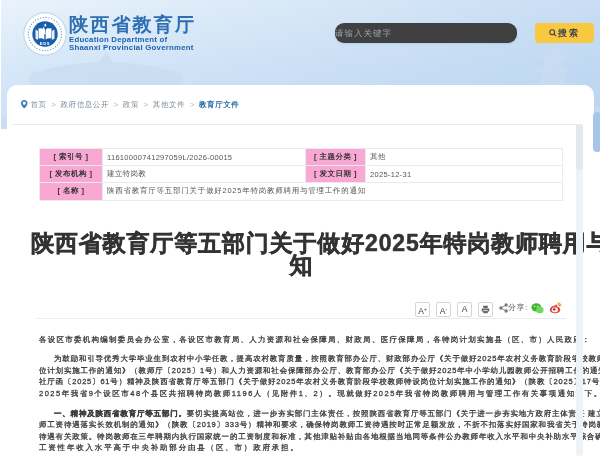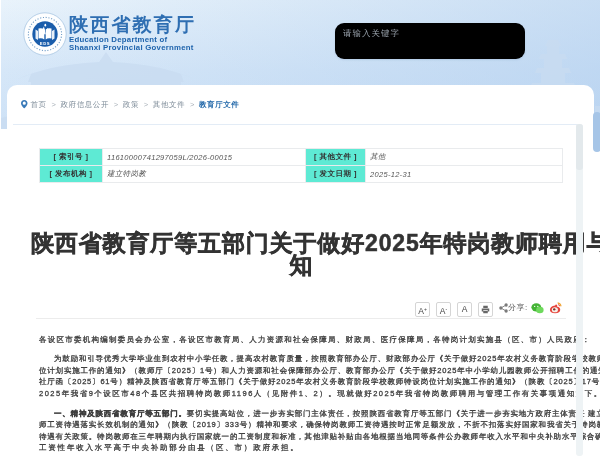--- a/index.html
+++ b/index.html
@@ -9,32 +9,32 @@
 
 #band{left:0;top:0;width:600px;height:129px;background:linear-gradient(90deg, rgba(180,208,240,0) 0%, rgba(168,200,236,0.5) 100%), linear-gradient(180deg,#e9f3fb 0%,#d6e7f8 55%,#cde1f6 100%);}
 
 #panel{left:6px;top:85px;width:587px;height:371px;background:#fff;border-radius:10px 10px 0 0;}
 
 #logo{left:22px;top:12px;}
 
 #htit{left:68px;top:15px;width:125px;font-weight:bold;font-size:19px;color:#2e6eb2;text-align:justify;text-align-last:justify;line-height:19px;}
 #hen{left:68px;top:35.5px;font-weight:bold;font-size:7.8px;line-height:8.9px;color:#1e63ac;letter-spacing:0.25px;}
 
-#sin{left:334px;top:23px;width:182px;height:36px;background:#000000;border-radius:9px;box-shadow:0 1px 2px rgba(120,150,190,.25);color:#9aa3ad;font-size:8.5px;line-height:20px;padding-left:8px;letter-spacing:1px;}
+#sin{left:334px;top:23px;width:182px;height:20px;background:#404040;border-radius:9px;box-shadow:0 1px 2px rgba(120,150,190,.25);color:#9aa3ad;font-size:8.5px;line-height:20px;padding-left:0;letter-spacing:1px;}
 #sbtn{left:534px;top:23px;width:59px;height:20px;background:#f8c840;border-radius:4px;color:#40464d;font-size:9px;font-weight:bold;line-height:20px;text-align:center;letter-spacing:2px;}
 
 #crumb{left:20px;top:99px;font-size:7.5px;color:#7d8b98;letter-spacing:0.6px;line-height:11px;}
 #crumb .sep{color:#a8b0b8;letter-spacing:0;padding:0 2px;}
 #crumb .cur{color:#266bab;font-weight:bold;}
 #div1{left:12px;top:124px;width:568px;height:1px;background:#e3ecf6;}
 
 #meta-table{left:38px;top:148px;width:524px;border-collapse:collapse;table-layout:fixed;}
 #meta-table td{border:1px solid #e9ebed;font-size:7.5px;height:16.2px;padding:0;vertical-align:middle;}
-#meta-table td.l{background:#5eead4;color:#333;font-weight:bold;text-align:center;letter-spacing:0.5px;}
-#meta-table td.v{color:#555;padding-left:4px;letter-spacing:0.3px;font-style:italic;}
+#meta-table td.l{background:#f9a8d4;color:#333;font-weight:bold;text-align:center;letter-spacing:0.5px;}
+#meta-table td.v{color:#555;padding-left:4px;letter-spacing:0.3px;}
 .grn{color:#35a153;}
 
 #h1a{left:30px;top:232.5px;width:560px;font-size:23px;font-weight:bold;color:#333;letter-spacing:0.86px;white-space:nowrap;line-height:20px;-webkit-text-stroke:0.5px #333;}
 #h1b{left:0px;top:254.5px;width:600px;font-size:23px;font-weight:bold;color:#333;text-align:center;line-height:20px;-webkit-text-stroke:0.5px #333;}
 
 #minfo{left:35px;top:300px;font-size:7.5px;color:#8a8a8a;letter-spacing:1.2px;line-height:14px;}
 #minfo .bar{color:#cccccc;padding:0 9px;letter-spacing:0;font-size:8px;}
 .fbtn{width:13px;height:13px;border:1px solid #d5d5d5;border-radius:2px;background:#fff;color:#444;font-size:8.5px;text-align:center;line-height:13px;}
 #share-txt{left:507px;top:302px;font-size:8px;color:#555;letter-spacing:0.5px;}
 #div2{left:35px;top:318px;width:530px;height:1px;background:#ececec;}
@@ -89,45 +89,53 @@
     <path d="M21.2 22.5 Q18.5 18.5 20.8 14.5 Q22.7 17.5 21.9 22 Z" fill="#fff"></path>
     <path d="M22.8 22.5 Q25.5 19.5 24.5 15.8 Q22.6 18 22.3 22 Z" fill="#fff"></path>
     <ellipse cx="22.3" cy="13.2" rx="0.9" ry="1.4" fill="#fff"></ellipse>
     <text x="22" y="32.8" font-size="4.2" font-weight="bold" fill="#fff" text-anchor="middle" font-family="Liberation Sans" letter-spacing="0.6">EDS</text>
   </svg>
 
   <div id="htit" class="abs">陕西省教育厅</div>
   <div id="hen" class="abs">Education Department of<br>Shaanxi Provincial Government</div>
 
   <div id="sin" class="abs">请输入关键字</div>
+  <div id="sbtn" class="abs"><svg width="8" height="8" viewBox="0 0 10 10" style="vertical-align:-0.5px;margin-right:1px">
+        <circle cx="4" cy="4" r="3" fill="none" stroke="#40464d" stroke-width="1.4"></circle>
+        <line x1="6.3" y1="6.3" x2="9" y2="9" stroke="#40464d" stroke-width="1.4"></line>
+      </svg>搜索</div>
 
   <div id="crumb" class="abs"><svg width="6.5" height="8.5" viewBox="0 0 10 13" style="vertical-align:-1.5px;margin-right:3px">
         <path d="M5 0 C2 0 0 2.2 0 5 C0 8.5 5 13 5 13 C5 13 10 8.5 10 5 C10 2.2 8 0 5 0 Z M5 7.2 A2.4 2.4 0 1 1 5 2.4 A2.4 2.4 0 0 1 5 7.2 Z" fill="#3a7ab8"></path>
       </svg>首页 <span class="sep">&gt;</span> 政府信息公开 <span class="sep">&gt;</span> 政策 <span class="sep">&gt;</span> 其他文件 <span class="sep">&gt;</span> <span class="cur">教育厅文件</span></div>
   <div id="div1" class="abs"></div>
 
   <table id="meta-table" class="abs">
     <colgroup>
         <col style="width:63px">
         <col style="width:203px">
         <col style="width:60px">
         <col>
       </colgroup>
     <tbody>
         <tr>
           <td class="l">[ 索引号 ]</td>
           <td class="v">11610000741297059L/2026-00015</td>
-          <td class="l">[ 其他文件 ]</td>
+          <td class="l">[ 主题分类 ]</td>
           <td class="v">其他</td>
         </tr>
     <tr>
           <td class="l">[ 发布机构 ]</td>
           <td class="v">建立特岗教</td>
           <td class="l">[ 发文日期 ]</td>
           <td class="v">2025-12-31</td>
+        </tr>
+    <tr>
+          <td class="l">[ 名称 ]</td>
+          <td class="v" colspan="3" style="letter-spacing:0.75px">陕西省教育厅等五部门关于做好2025年特岗教师聘用与管理工作的通知</td>
         </tr>
   </tbody>
     </table>
 
   <div id="h1a" class="abs">陕西省教育厅等五部门关于做好2025年特岗教师聘用与管理工作的通</div>
   <div id="h1b" class="abs">知</div>
 
   <div class="abs fbtn" style="left:414px;top:302px;">A<span style="font-size:5px;vertical-align:3px;">+</span></div>
   <div class="abs fbtn" style="left:435px;top:302px;">A<span style="font-size:5px;vertical-align:3px;">-</span></div>
   <div class="abs fbtn" style="left:456px;top:302px;">A</div>

